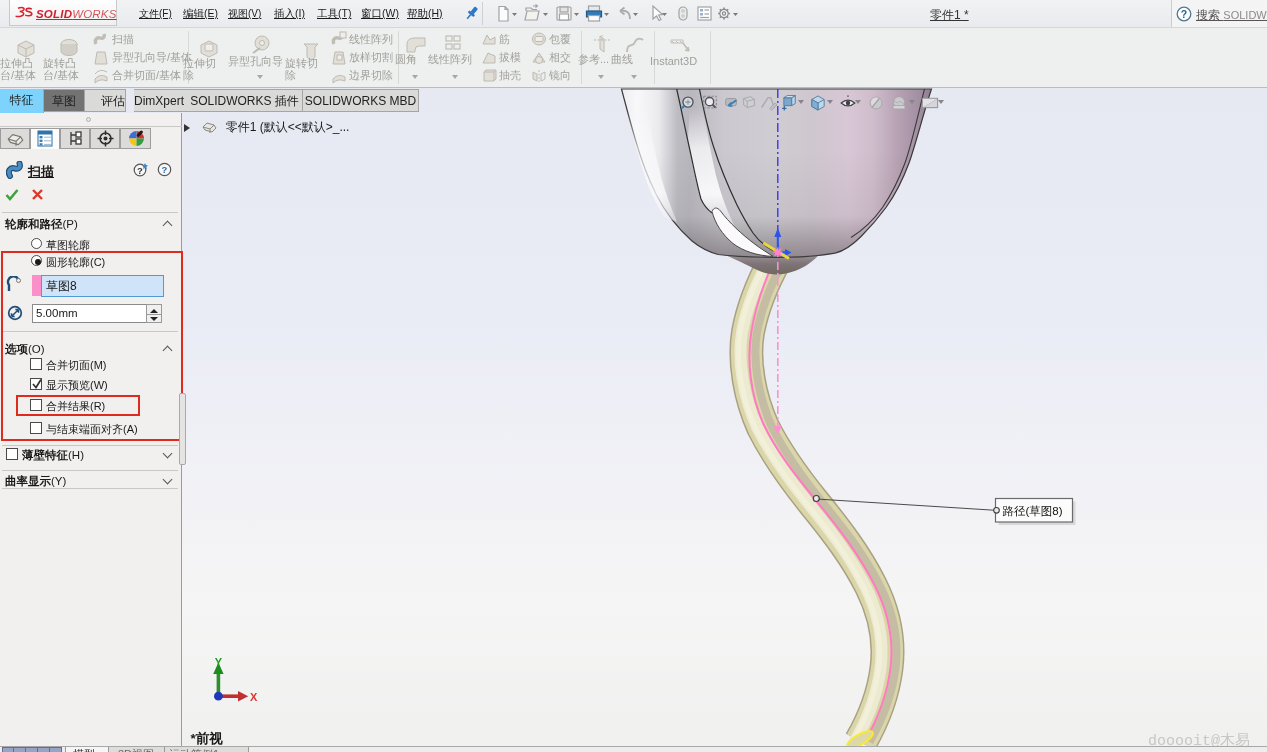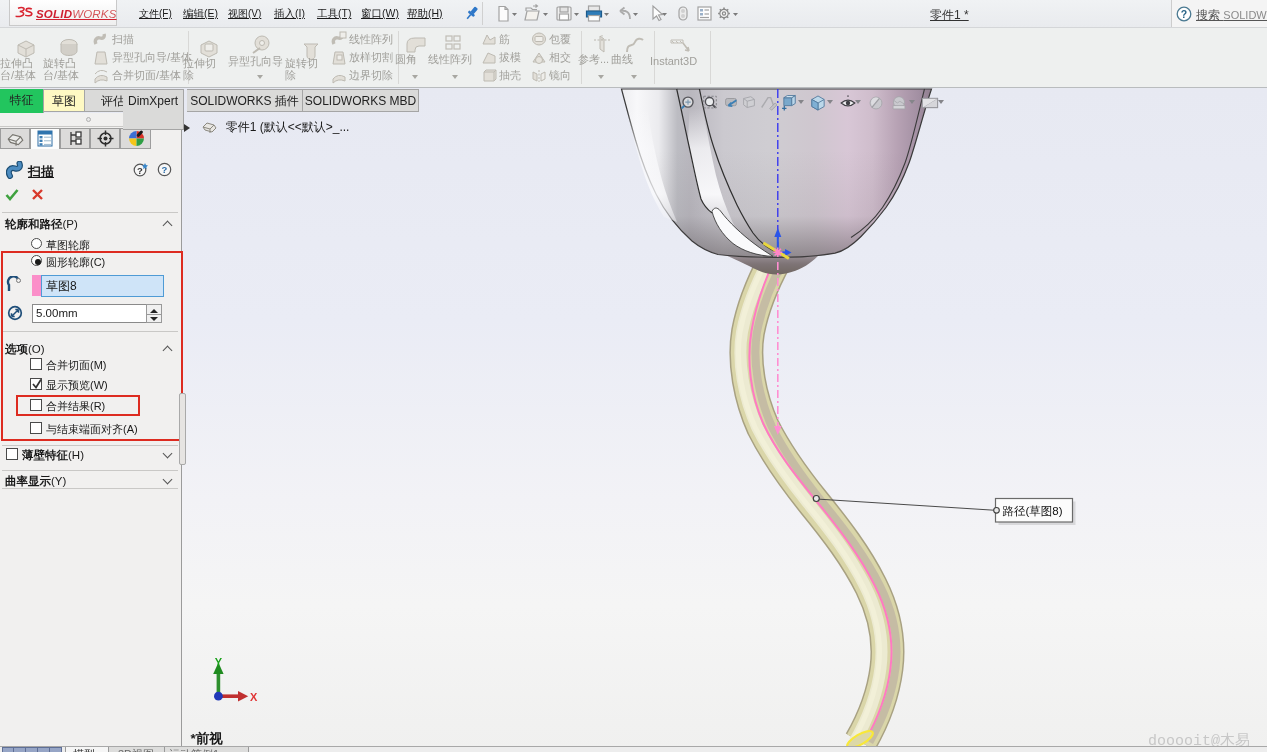--- a/index.html
+++ b/index.html
@@ -401,24 +401,24 @@
   <svg style="left:667px;top:8px" width="28" height="22" viewBox="0 0 28 22">
       <path d="M4,4 l12,0 l0,3 l-12,0 z" fill="none" stroke="#c0bdb5"></path>
       <path d="M5,5 l2,2 m2,-2 l2,2 m2,-2 l2,2" stroke="#c0bdb5"></path>
       <path d="M16,7 l6,8 m0,0 l-4,-1 m4,1 l-1,-4" stroke="#c0bdb5" stroke-width="1.6" fill="none"></path>
     </svg>
   <div class="big" style="left:650px;width:62px;top:28px">Instant3D</div>
   <div class="sep" style="left:710px"></div>
 </div>
 
 <div class="abs" id="tabbar" style="left:0;top:88px;width:421px;height:25px;z-index:12;font-size:12px;color:#222">
-  <div class="abs" style="left:0;top:1px;width:44px;height:24px;background:#22c55e;border-right:1px solid #a5a5a5;text-align:center;line-height:23px">特征</div>
-  <div class="abs" style="left:44px;top:1px;width:41px;height:23px;background:#fef9c3;border-right:1px solid #a5a5a5;border-top:1px solid #a5a5a5;border-bottom:1px solid #a5a5a5;text-align:center;line-height:22px">草图</div>
+  <div class="abs" style="left:0;top:1px;width:44px;height:24px;background:#7dd3fc;border-right:1px solid #a5a5a5;text-align:center;line-height:23px">特征</div>
+  <div class="abs" style="left:44px;top:1px;width:41px;height:23px;background:#737373;border-right:1px solid #a5a5a5;border-top:1px solid #a5a5a5;border-bottom:1px solid #a5a5a5;text-align:center;line-height:22px">草图</div>
   <div class="abs" style="left:85px;top:1px;width:41px;height:23px;background:#dadad9;border-right:1px solid #a5a5a5;border-top:1px solid #a5a5a5;border-bottom:1px solid #a5a5a5;text-align:right;line-height:22px">评估</div>
-  <div class="abs" style="left:123px;top:1px;width:61px;height:41px;background:#dadad9;border-right:1px solid #a5a5a5;border-top:1px solid #a5a5a5;border-bottom:1px solid #a5a5a5;text-align:center;line-height:22px">DimXpert</div>
+  <div class="abs" style="left:134px;top:1px;width:61px;height:23px;background:#dadad9;border-right:1px solid #a5a5a5;border-top:1px solid #a5a5a5;border-bottom:1px solid #a5a5a5;text-align:left;line-height:22px">DimXpert</div>
   <div class="abs" style="left:187px;top:1px;width:116px;height:23px;background:#dadad9;border-right:1px solid #a5a5a5;border-top:1px solid #a5a5a5;border-bottom:1px solid #a5a5a5;text-align:center;line-height:22px">SOLIDWORKS 插件</div>
   <div class="abs" style="left:303px;top:1px;width:116px;height:23px;background:#dadad9;border-right:1px solid #a5a5a5;border-top:1px solid #a5a5a5;border-bottom:1px solid #a5a5a5;text-align:center;line-height:22px">SOLIDWORKS MBD</div>
 </div>
 
 <div class="abs" style="left:184px;top:119px;z-index:5;font-size:12px;color:#1a1a1a">
   <span style="display:inline-block;width:0;height:0;border-top:4.5px solid transparent;border-bottom:4.5px solid transparent;border-left:6px solid #333;vertical-align:-1px"></span>
   <svg width="17" height="15" viewBox="0 0 17 15" style="vertical-align:-3px;margin-left:8px">
       <path d="M2,8 l4,-4 l7,2 l2,3 l-4,4 l-7,-2 z" fill="#e8e6e2" stroke="#8a8880"></path>
       <path d="M2,8 l7,2 l4,-4 M9,10 l0,4" fill="none" stroke="#8a8880"></path>
     </svg>

